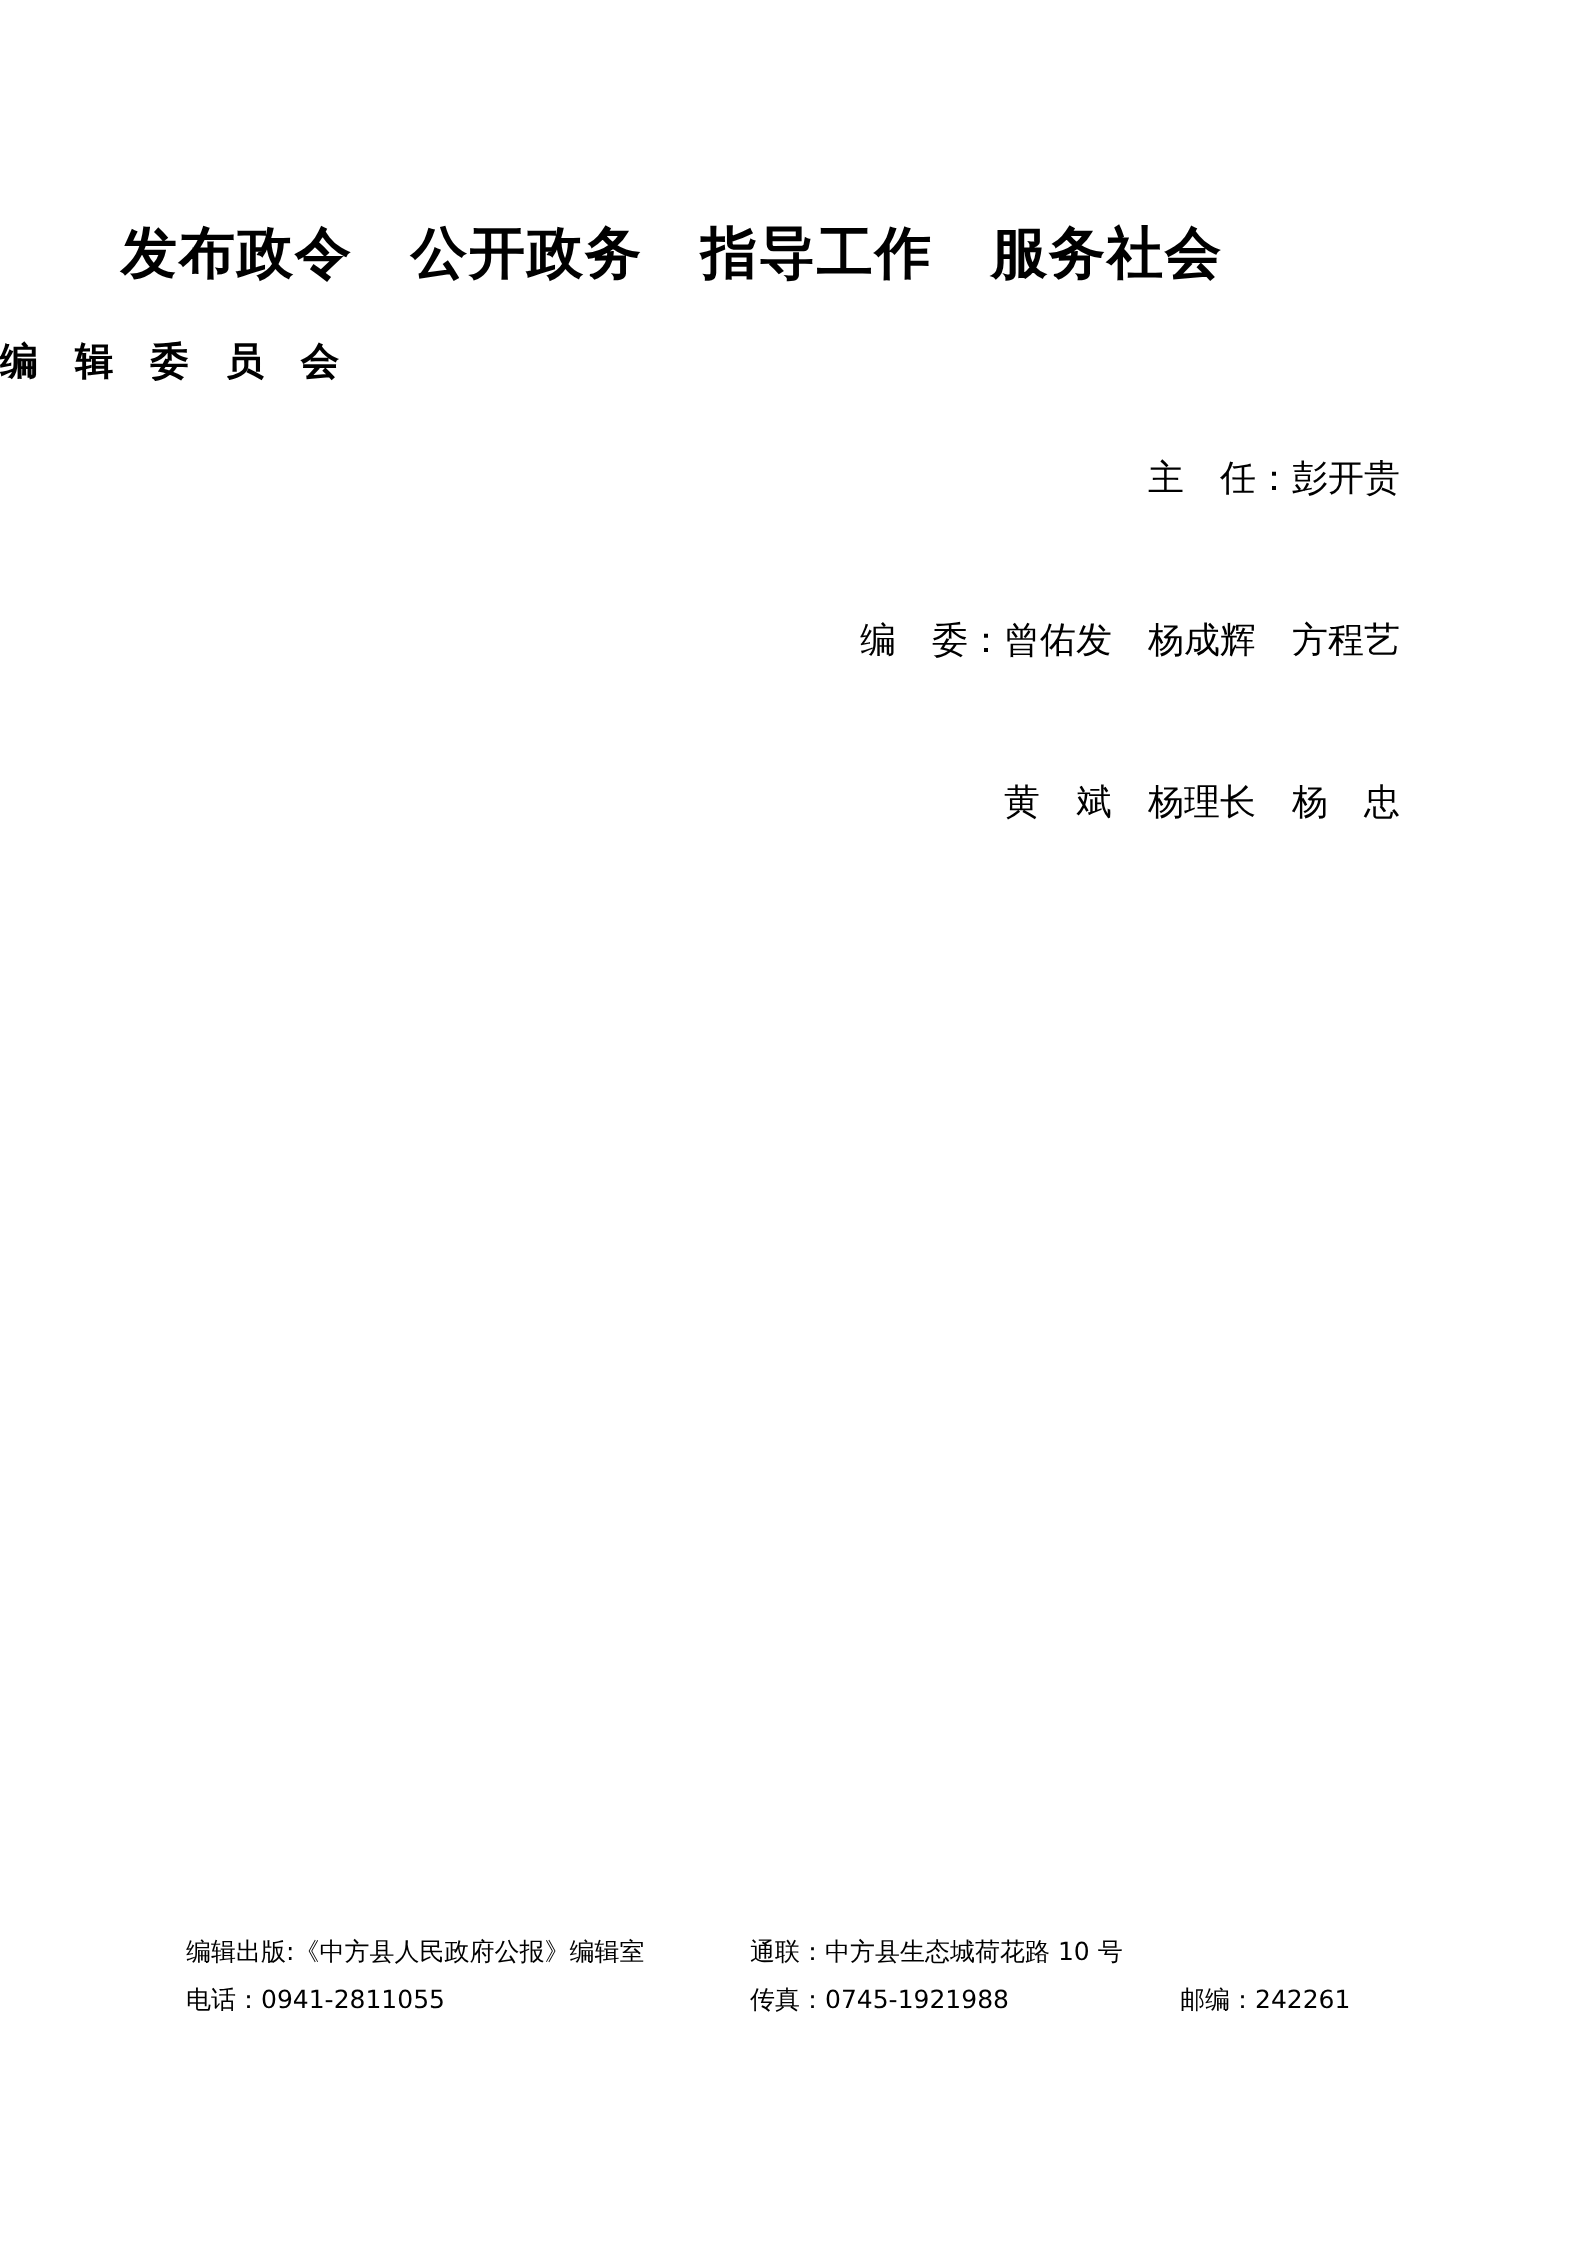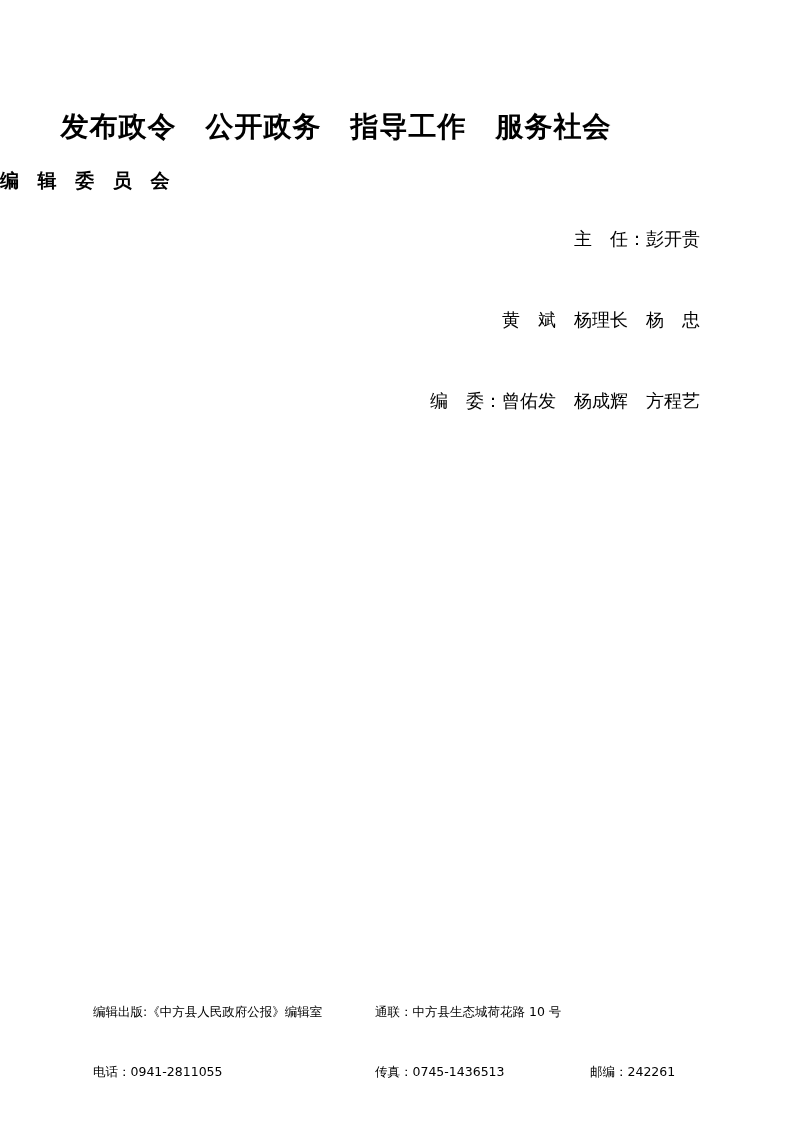--- a/index.html
+++ b/index.html
@@ -82,21 +82,20 @@
     width: 793px;
     font-family: "DejaVu Sans", "Liberation Sans", sans-serif;
     font-size: 12.5px;
     line-height: 24px;
   }
   .footer-row {
     position: relative;
     width: 793px;
     height: 24px;
     white-space: pre;
-    margin-top: 36px;
   }
   .f-c1 { position: absolute; left: 93px;  top: 0; white-space: pre; }
   .f-c2 { position: absolute; left: 375px; top: 0; white-space: pre; }
   .f-c3 { position: absolute; left: 590px; top: 0; white-space: pre; }
 </style>
 </head>
 <body>
 
 <div class="page">
 
@@ -104,35 +103,35 @@
 
   <div class="committee-title">编 辑 委 员 会</div>
 
   <div class="roster">
 
     <div class="roster-row">
       <span class="roster-label">主　任：</span><span class="roster-names">彭开贵</span>
     </div>
 
     <div class="roster-row">
-      <span class="roster-label"></span><span class="roster-names">黄　斌　杨理长　杨　忠</span>
+      <span class="roster-label">编　委：</span><span class="roster-names">曾佑发　杨成辉　方程艺</span>
     </div>
 
     <div class="roster-row">
-      <span class="roster-label">编　委：</span><span class="roster-names">曾佑发　杨成辉　方程艺</span>
+      <span class="roster-label"></span><span class="roster-names">黄　斌　杨理长　杨　忠</span>
     </div>
 
 
   </div>
 
   <div class="footer">
     <div class="footer-row">
       <span class="f-c1">编辑出版:《中方县人民政府公报》编辑室</span>
       <span class="f-c2">通联：中方县生态城荷花路 10 号</span>
     </div>
     <div class="footer-row">
       <span class="f-c1">电话：0941-2811055</span>
-      <span class="f-c2">传真：0745-1436513</span>
+      <span class="f-c2">传真：0745-1921988</span>
       <span class="f-c3">邮编：242261</span>
     </div>
   </div>
 
 </div>
 
 </body></html>

